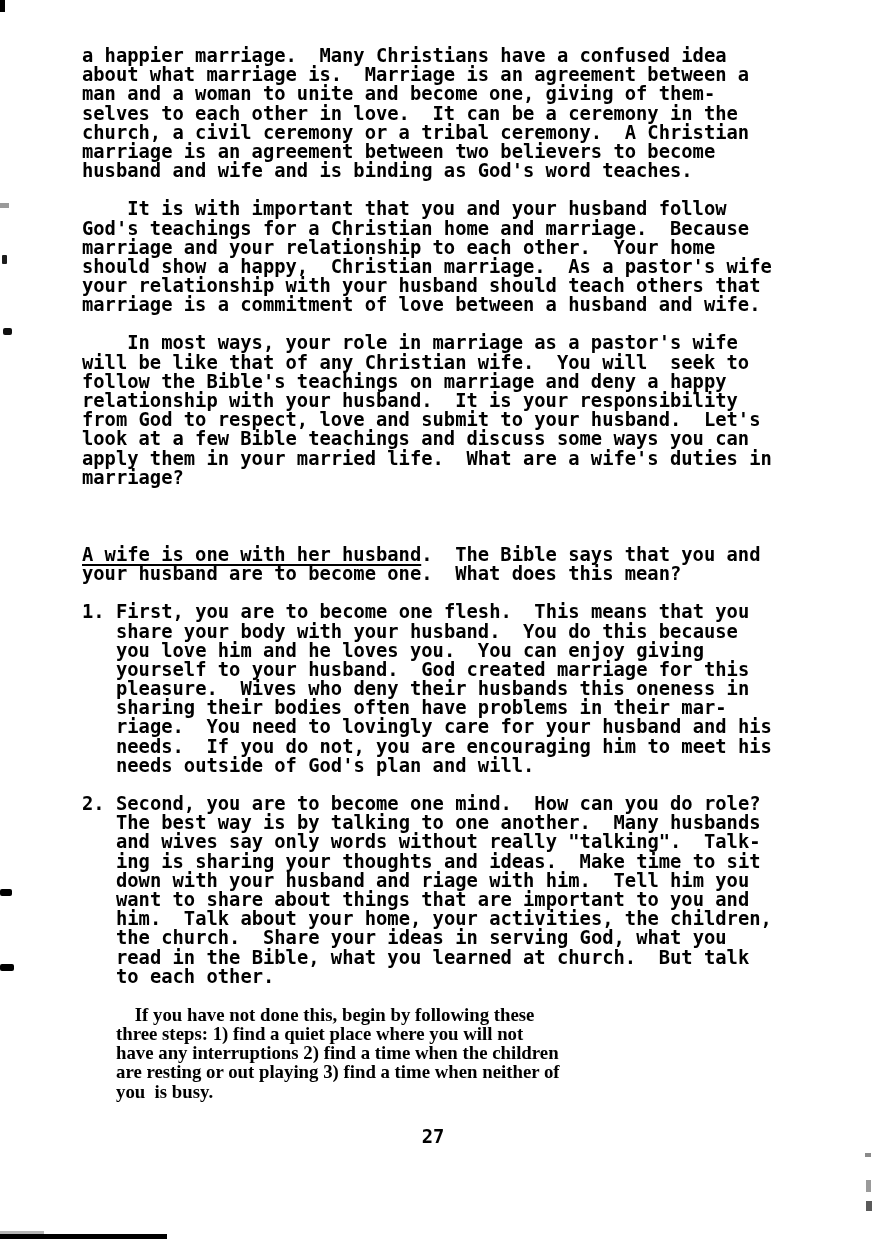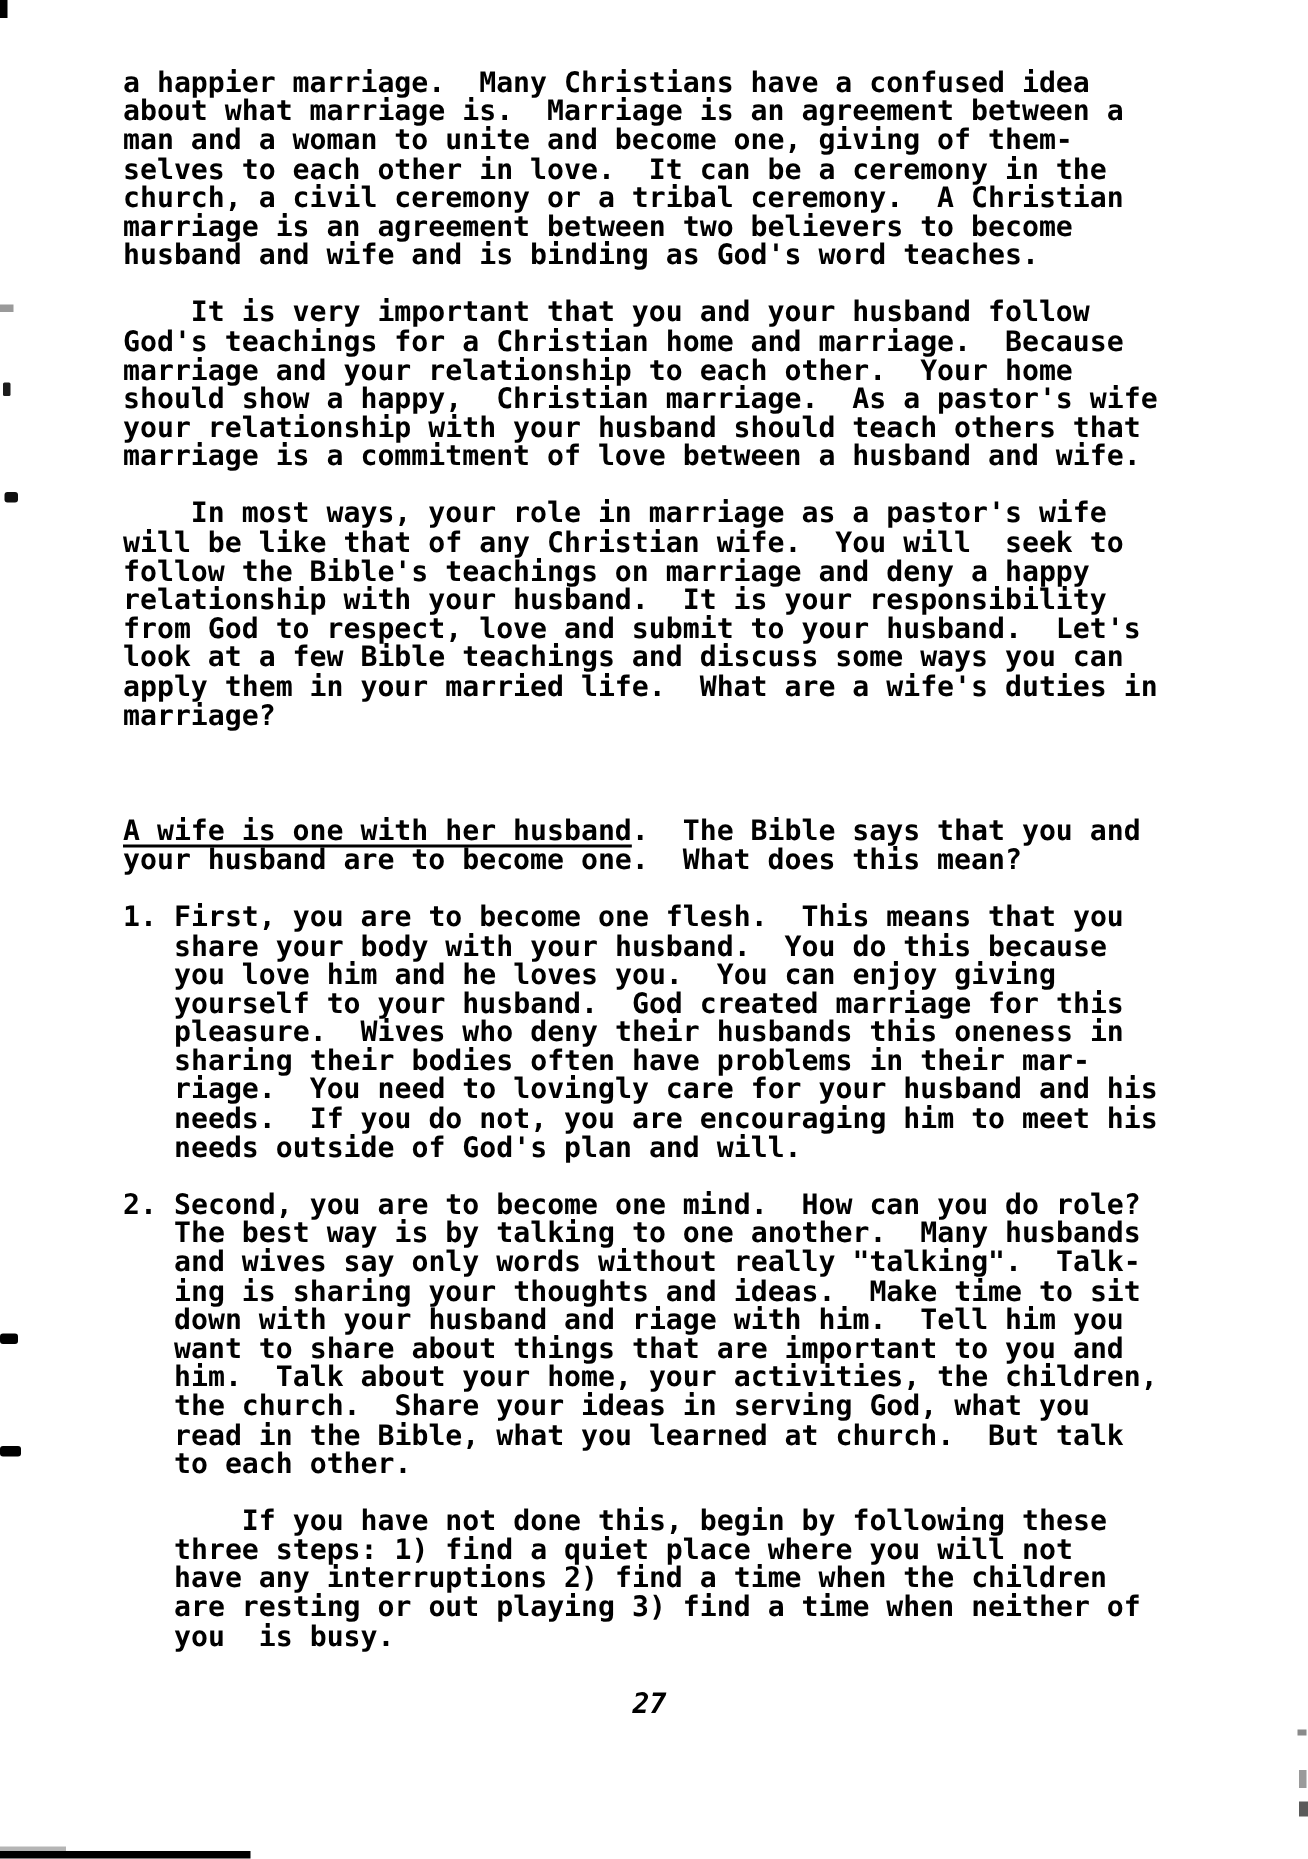--- a/index.html
+++ b/index.html
@@ -40,27 +40,26 @@
     position: relative;
     margin: 0 0 19px 0;
   }
   .list-item .num {
     position: absolute;
     left: 0;
     top: 0;
     white-space: pre;
   }
   .item-lines { margin-left: 34px; }
-  .closing { margin-left: 34px; margin-bottom: 16px; }
+  .closing { margin-left: 34px; margin-bottom: 16px; font-family: Liberation Serif, serif; }
   .pagenum {
     margin-top: 26px;
     width: 686px;
     text-align: center;
     transform: translateX(8px);
-    font-style: italic;
   }
   
   .art { position: absolute; background: #000; }
   .a-topleft     { left: 0;   top: 0;    width: 5px;   height: 12px; }
   .a-speck1      { left: 0;   top: 203px; width: 9px;  height: 5px; background:#9a9a9a; }
   .a-speck2      { left: 2px; top: 255px; width: 5px;  height: 9px; background:#1c1c1c; border-radius: 1px; }
   .a-speck3      { left: 3px; top: 328px; width: 9px;  height: 7px; background:#101010; border-radius: 2px; }
   .a-dash1       { left: 0;   top: 889px; width: 12px; height: 7px; border-radius: 2px; }
   .a-dash2       { left: 0;   top: 964px; width: 14px; height: 7px; border-radius: 2px; }
   .a-botbar      { left: 0;   top: 1234px; width: 167px; height: 5px; }
@@ -78,21 +77,21 @@
       <div class="tline">a happier marriage.  Many Christians have a confused idea</div>
       <div class="tline">about what marriage is.  Marriage is an agreement between a</div>
       <div class="tline">man and a woman to unite and become one, giving of them-</div>
       <div class="tline">selves to each other in love.  It can be a ceremony in the</div>
       <div class="tline">church, a civil ceremony or a tribal ceremony.  A Christian</div>
       <div class="tline">marriage is an agreement between two believers to become</div>
       <div class="tline">husband and wife and is binding as God's word teaches.</div>
     </div>
 
   <div class="para">
-      <div class="tline">    It is very important that you and your husband follow</div>
+      <div class="tline">    It is with important that you and your husband follow</div>
       <div class="tline">God's teachings for a Christian home and marriage.  Because</div>
       <div class="tline">marriage and your relationship to each other.  Your home</div>
       <div class="tline">should show a happy,  Christian marriage.  As a pastor's wife</div>
       <div class="tline">your relationship with your husband should teach others that</div>
       <div class="tline">marriage is a commitment of love between a husband and wife.</div>
     </div>
 
   <div class="para para-last-before-heading">
       <div class="tline">    In most ways, your role in marriage as a pastor's wife</div>
       <div class="tline">will be like that of any Christian wife.  You will  seek to</div>

